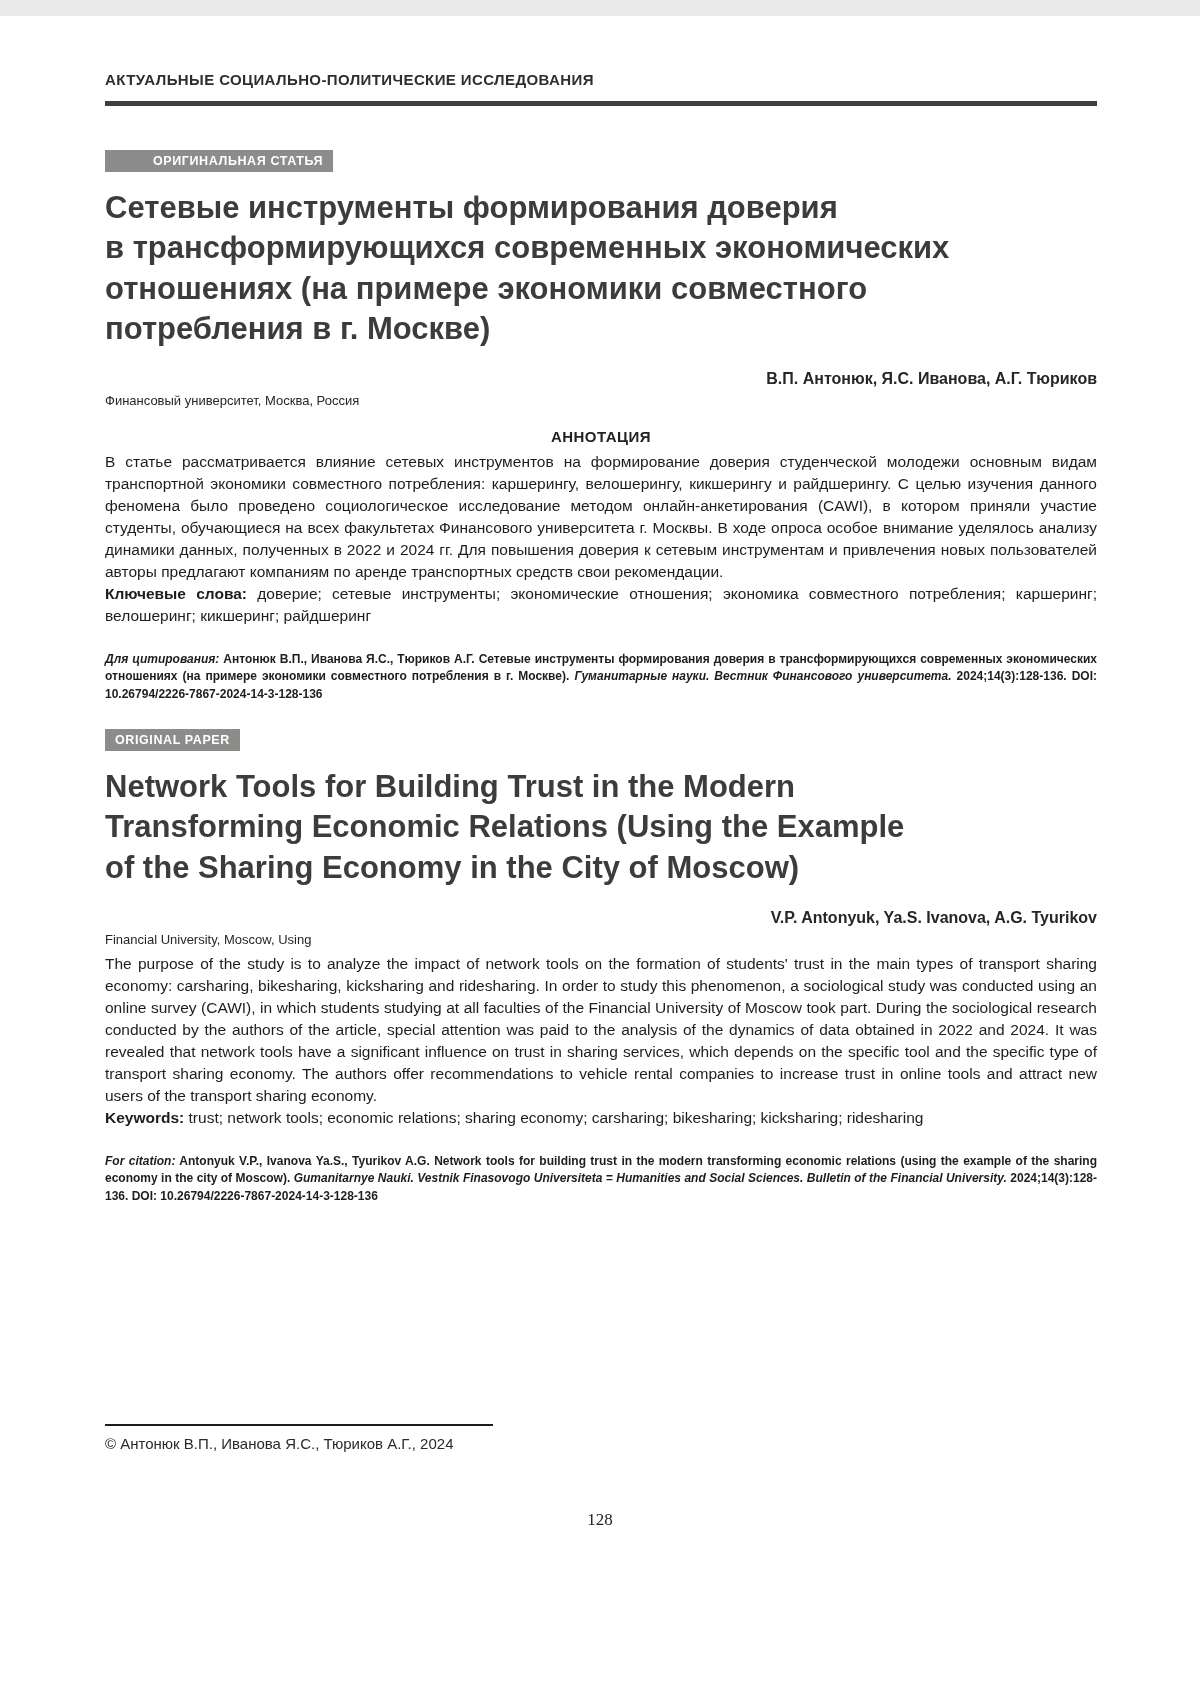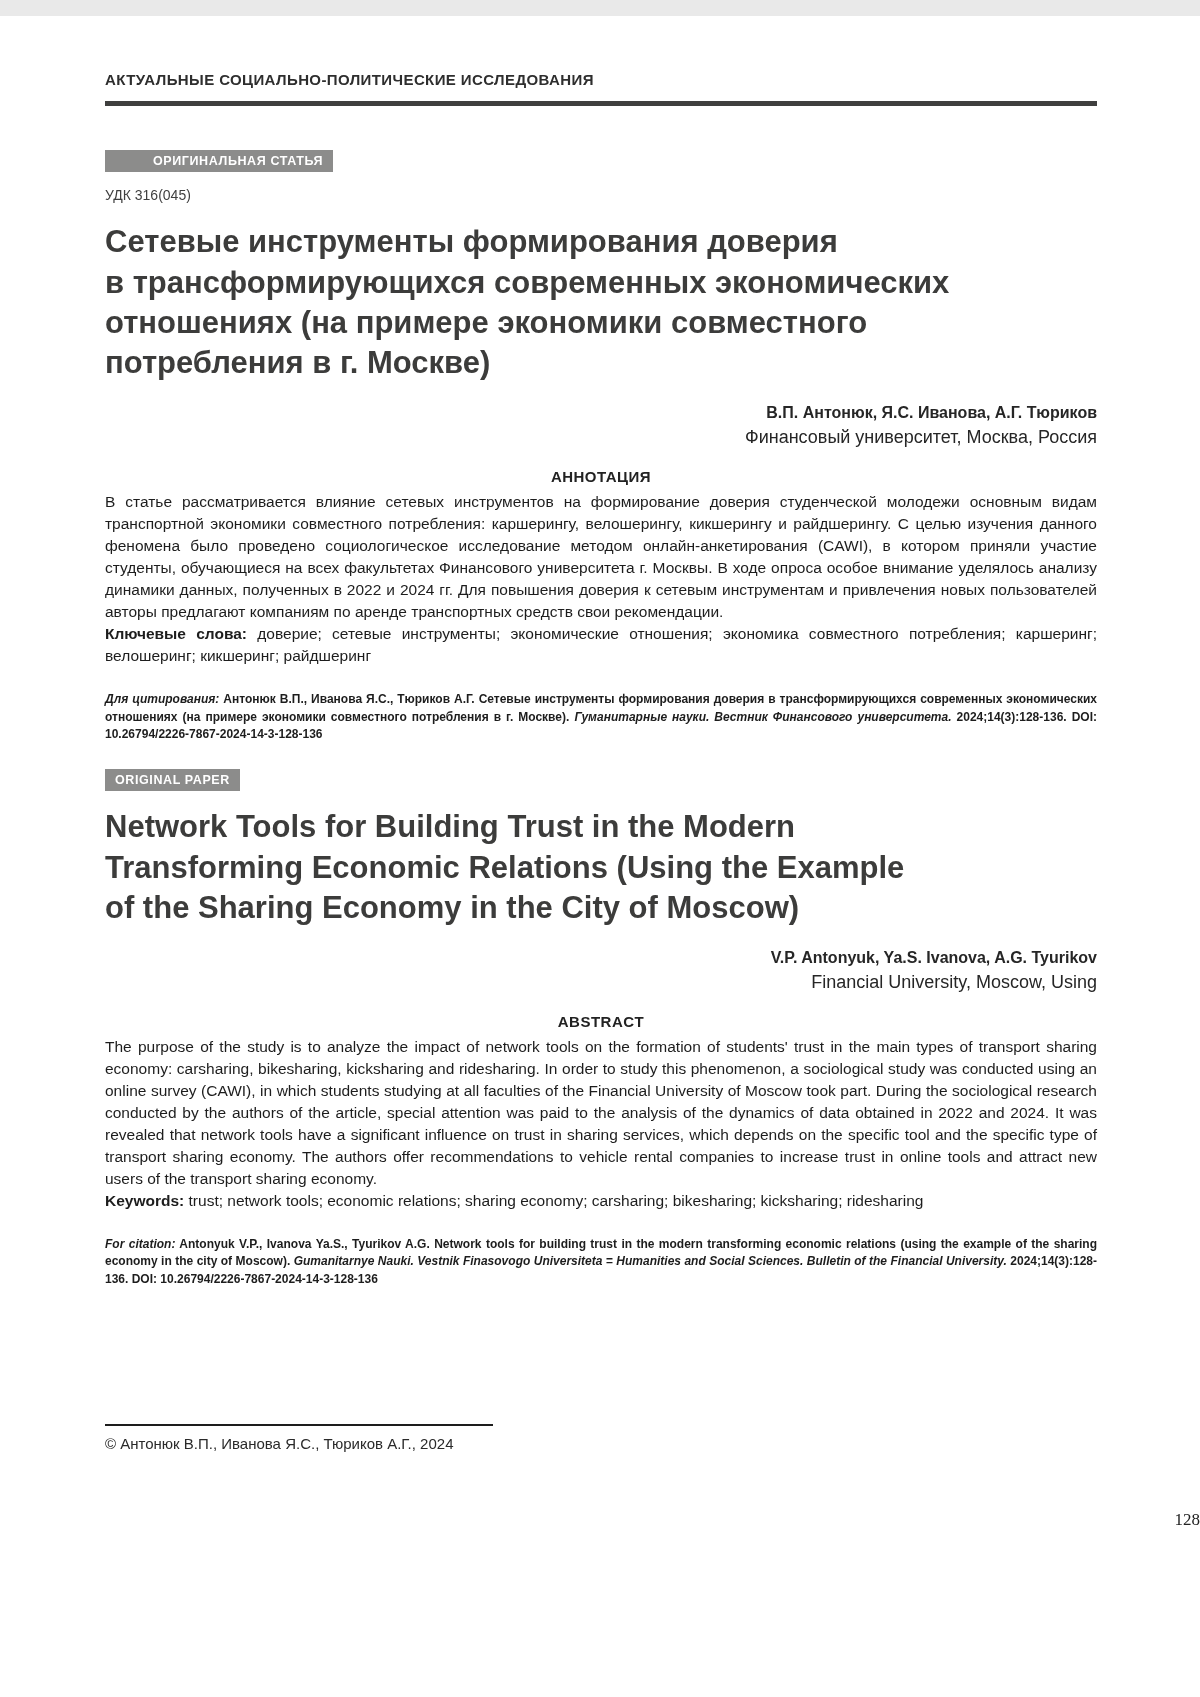--- a/index.html
+++ b/index.html
@@ -56,22 +56,22 @@
   }
   .authors {
     margin-top: 18px;
     text-align: right;
     font-size: 16px;
     font-weight: bold;
     color: #262626;
   }
   .affiliation {
     margin-top: 5px;
-    text-align: right;
-    font-size: 18px;
+    text-align: left;
+    font-size: 13px;
     color: #262626;
   }
   .abs-heading {
     margin-top: 20px;
     text-align: center;
     font-size: 15px;
     font-weight: bold;
     letter-spacing: 0.5px;
     color: #222222;
   }
@@ -109,21 +109,21 @@
   .copyright {
     margin-top: 9px;
     font-size: 15px;
     color: #2a2a2a;
   }
   .page-number {
     position: absolute;
     top: 1494px;
     left: 0;
     width: 100%;
-    text-align: right;
+    text-align: center;
     font-size: 17px;
     font-family: "Liberation Serif", serif;
     color: #222222;
   }
   .bottom-bar {
     position: absolute;
     left: 0;
     bottom: 0;
     width: 100%;
     height: 12px;
@@ -137,42 +137,40 @@
   <div class="content">
 
     <header>
       <div class="running-head">АКТУАЛЬНЫЕ СОЦИАЛЬНО-ПОЛИТИЧЕСКИЕ ИССЛЕДОВАНИЯ</div>
       <div class="head-rule"></div>
     </header>
 
     <section>
       <span class="badge badge-ru">ОРИГИНАЛЬНАЯ СТАТЬЯ</span>
       <div class="meta">
-        <div>УДК 316(045)</div>
       </div>
       <h1 class="title">Сетевые инструменты формирования доверия
 в трансформирующихся современных экономических
 отношениях (на примере экономики совместного
 потребления в г. Москве)</h1>
       <div class="authors">В.П. Антонюк, Я.С. Иванова, А.Г. Тюриков</div>
       <div class="affiliation">Финансовый университет, Москва, Россия</div>
       <div class="abs-heading">АННОТАЦИЯ</div>
       <p class="body-text">В статье рассматривается влияние сетевых инструментов на формирование доверия студенческой молодежи основным видам транспортной экономики совместного потребления: каршерингу, велошерингу, кикшерингу и райдшерингу. С целью изучения данного феномена было проведено социологическое исследование методом онлайн-анкетирования (CAWI), в котором приняли участие студенты, обучающиеся на всех факультетах Финансового университета г. Москвы. В ходе опроса особое внимание уделялось анализу динамики данных, полученных в 2022 и 2024 гг. Для повышения доверия к сетевым инструментам и привлечения новых пользователей авторы предлагают компаниям по аренде транспортных средств свои рекомендации.</p>
       <p class="body-text keywords"><span class="kw-label-ru">Ключевые слова:</span> <span>доверие; сетевые инструменты; экономические отношения; экономика совместного потребления; каршеринг; велошеринг; кикшеринг; райдшеринг</span></p>
       <p class="citation"><span class="cit-label">Для цитирования:</span> <span>Антонюк В.П., Иванова Я.С., Тюриков А.Г. Сетевые инструменты формирования доверия в трансформирующихся современных экономических отношениях (на примере экономики совместного потребления в г. Москве).</span> <span class="cit-journal">Гуманитарные науки. Вестник Финансового университета.</span> <span>2024;14(3):128-136. DOI: 10.26794/2226-7867-2024-14-3-128-136</span></p>
     </section>
 
     <section>
       <span class="badge badge-en">ORIGINAL PAPER</span>
       <h1 class="title">Network Tools for Building Trust in the Modern
 Transforming Economic Relations (Using the Example
 of the Sharing Economy in the City of Moscow)</h1>
       <div class="authors">V.P. Antonyuk, Ya.S. Ivanova, A.G. Tyurikov</div>
       <div class="affiliation">Financial University, Moscow, Using</div>
-      <div class="abs-heading">ABSTRACT</div>
       <p class="body-text">The purpose of the study is to analyze the impact of network tools on the formation of students' trust in the main types of transport sharing economy: carsharing, bikesharing, kicksharing and ridesharing. In order to study this phenomenon, a sociological study was conducted using an online survey (CAWI), in which students studying at all faculties of the Financial University of Moscow took part. During the sociological research conducted by the authors of the article, special attention was paid to the analysis of the dynamics of data obtained in 2022 and 2024. It was revealed that network tools have a significant influence on trust in sharing services, which depends on the specific tool and the specific type of transport sharing economy. The authors offer recommendations to vehicle rental companies to increase trust in online tools and attract new users of the transport sharing economy.</p>
       <p class="body-text keywords"><span class="kw-label-en">Keywords:</span> <span>trust; network tools; economic relations; sharing economy; carsharing; bikesharing; kicksharing; ridesharing</span></p>
       <p class="citation"><span class="cit-label">For citation:</span> <span>Antonyuk V.P., Ivanova Ya.S., Tyurikov A.G. Network tools for building trust in the modern transforming economic relations (using the example of the sharing economy in the city of Moscow).</span> <span class="cit-journal">Gumanitarnye Nauki. Vestnik Finasovogo Universiteta = Humanities and Social Sciences. Bulletin of the Financial University.</span> <span>2024;14(3):128-136. DOI: 10.26794/2226-7867-2024-14-3-128-136</span></p>
     </section>
 
   </div>
 
   <div class="footer-copy">
     <div class="copy-rule"></div>
     <div class="copyright">© Антонюк В.П., Иванова Я.С., Тюриков А.Г., 2024</div>

